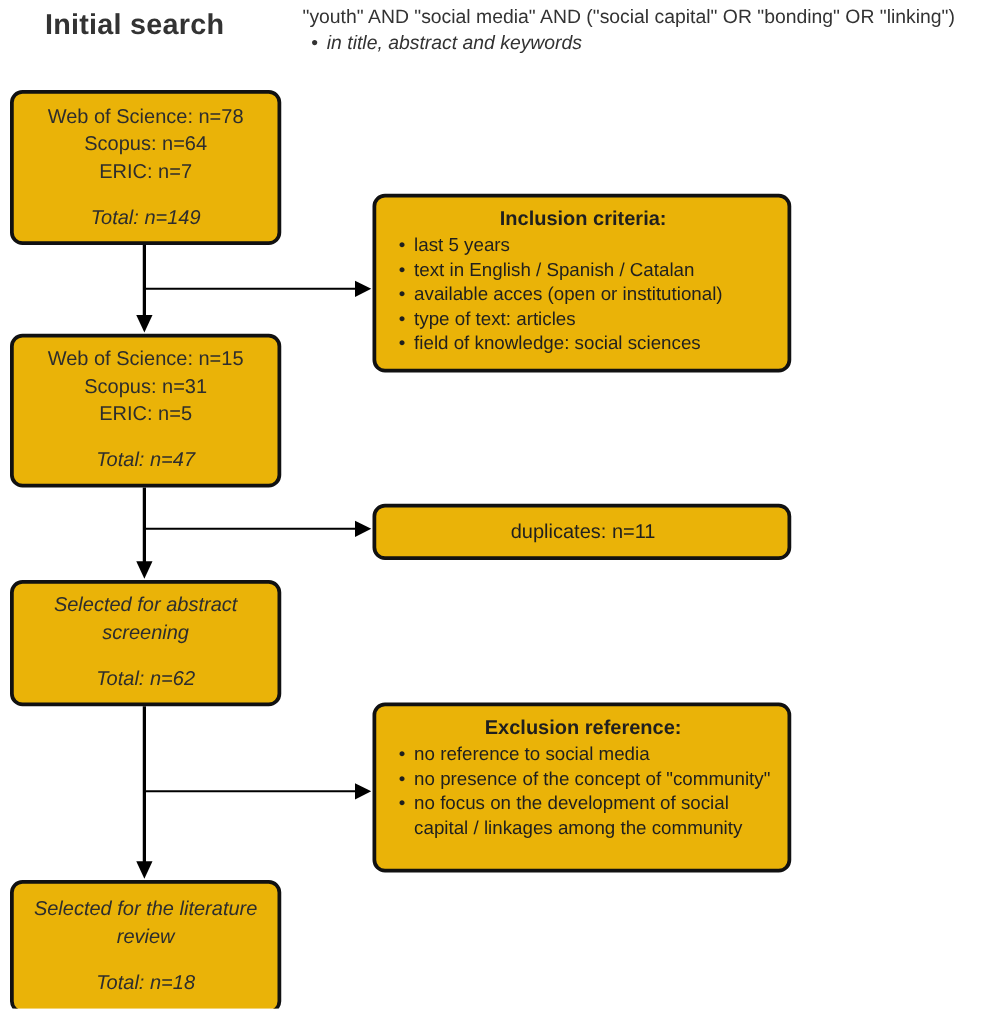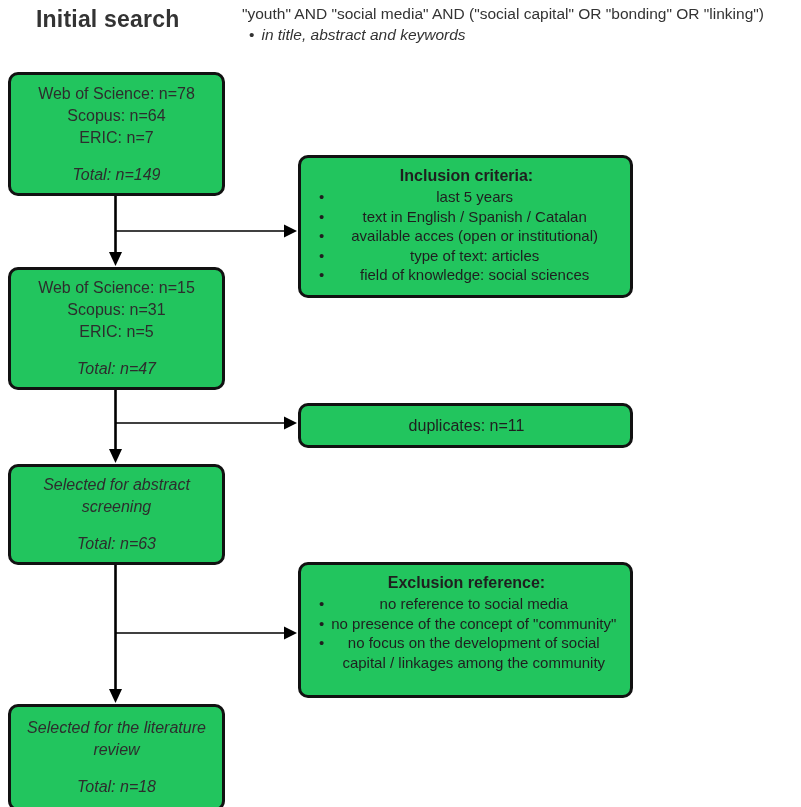--- a/index.html
+++ b/index.html
@@ -38,21 +38,21 @@
     margin-top: 1px;
     padding-left: 7px;
     display: flex;
     gap: 7px;
   }
   .ital { font-style: italic; }
 
   .fbox {
     position: absolute;
     box-sizing: border-box;
-    background: #22c55e;
+    background: #eab308;
     border: 3px solid #111111;
     border-radius: 10px;
   }
   .left-box {
     left: 8px;
     width: 217px;
     display: flex;
     flex-direction: column;
     justify-content: center;
     align-items: center;
@@ -77,21 +77,21 @@
     font-size: 16px;
     line-height: 21px;
     margin-bottom: 1px;
   }
   .crit-list {
     list-style: none;
     margin: 0;
     padding: 0 0 0 4px;
   }
   .crit-item { display: flex; gap: 7px; }
-  .crit-item .item-text { flex: 1; text-align: center; }
+  .crit-item .item-text { flex: 1; }
   .excl .crit-item .item-text { max-width: 285px; }
 
   .dup-box {
     display: flex;
     align-items: center;
     justify-content: center;
     text-align: left;
     font-size: 16px;
   }
 </style>
@@ -176,21 +176,21 @@
     <div>ERIC: n=5</div>
     <div class="total ital">Total: n=47</div>
   </div>
 
   <div class="fbox crit-box dup-box" style="top:403px;height:45px">
     <div>duplicates: n=11</div>
   </div>
 
   <div class="fbox left-box ital" style="top:464px;height:101px">
     <div>Selected for abstract screening</div>
-    <div class="total">Total: n=63</div>
+    <div class="total">Total: n=62</div>
   </div>
 
   <div class="fbox crit-box excl" style="top:562px;height:136px">
     <div class="crit-title">Exclusion reference:</div>
     <ul class="crit-list">
       <li class="crit-item">
           <span>•</span>
           <span class="item-text">no reference to social media</span>
         </li>
       <li class="crit-item">

